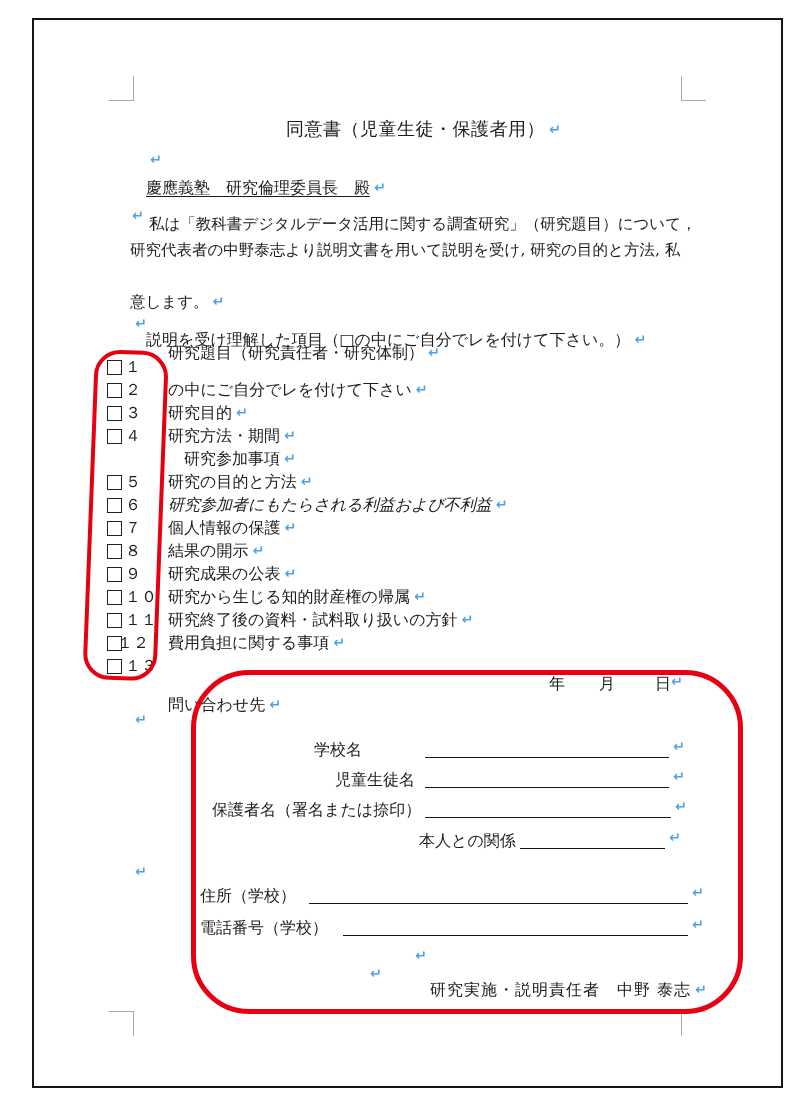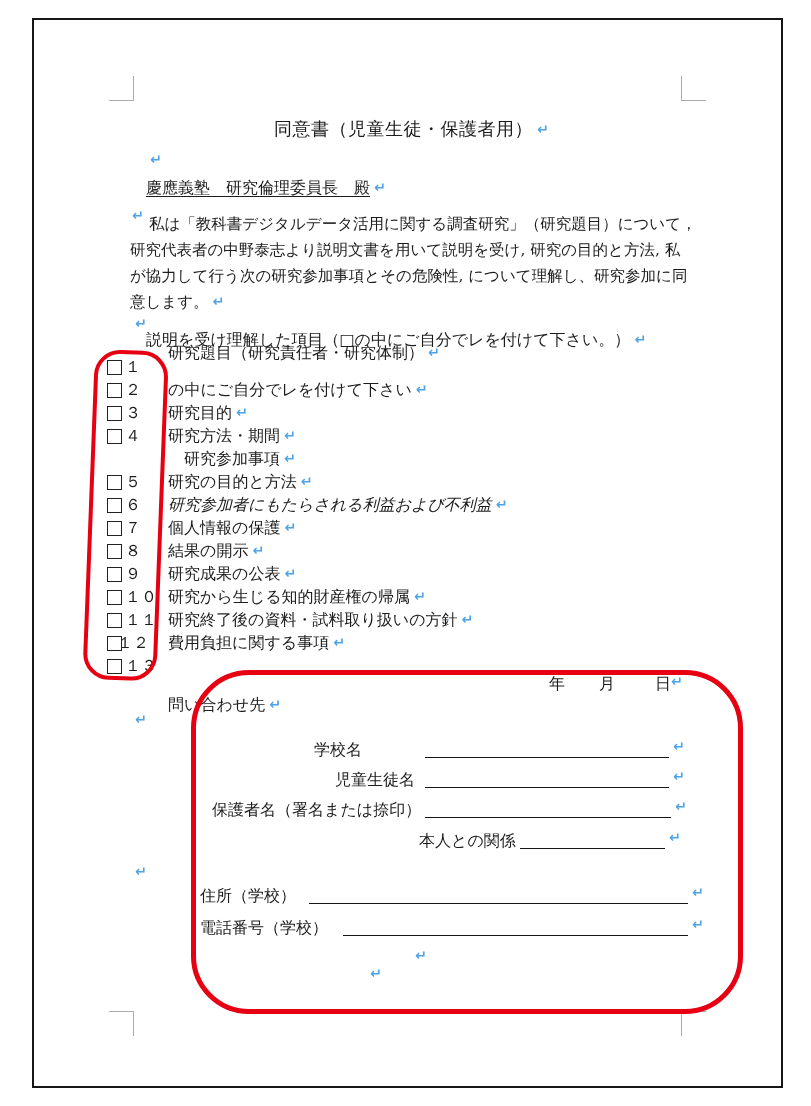--- a/index.html
+++ b/index.html
@@ -33,35 +33,34 @@
 <body>
 
 <div id="canvas">
   <div id="page">
 
     <div class="crop tl abs" style="left:75px;top:56px;"></div>
     <div class="crop tr abs" style="left:647px;top:56px;"></div>
     <div class="crop bl abs" style="left:75px;top:991px;"></div>
     <div class="crop br abs" style="left:647px;top:991px;"></div>
 
-    <div class="abs title" style="left:4px;top:98px;width:747px;text-align:center;">
+    <div class="abs title" style="left:16px;top:98px;width:747px;text-align:center;">
       <span>同意書（児童生徒・保護者用）</span><span class="pilcrow pil-inline">↵</span>
     </div>
 
     <span class="abs pilcrow" style="left:116px;top:132px;">↵</span>
 
     <div class="abs t16" style="left:112px;top:158px;">
       <span class="addressee">慶應義塾　研究倫理委員長　殿</span><span class="pilcrow pil-inline">↵</span>
     </div>
 
     <span class="abs pilcrow" style="left:98px;top:188px;">↵</span>
 
     <div class="abs t15" style="left:96px;top:220px;">研究代表者の中野泰志より説明文書を用いて説明を受け, 研究の目的と方法, 私</div>
     <div class="abs t15" style="left:115px;top:194px;">私は「教科書デジタルデータ活用に関する調査研究」（研究題目）について，</div>
-    <div class="abs t15" style="left:96px;top:246px;">が協力して行う次の研究参加事項とその危険性, について理解し、研究参加に同</div>
     <div class="abs t15" style="left:96px;top:272px;">
       <span>意します。</span><span class="pilcrow pil-inline">↵</span>
     </div>
 
     <span class="abs pilcrow" style="left:101px;top:296px;">↵</span>
 
     <div class="abs t16" style="left:112px;top:310px;">
       <span>説明を受け理解した項目（□の中にご自分でレを付けて下さい。）</span><span class="pilcrow pil-inline">↵</span>
     </div>
 
@@ -136,15 +135,18 @@
         <span class="abs pilcrow" style="left: 658px; top: 865px;">↵</span>
         <div class="abs row-label" style="left: 166px; top: 898px;">電話番号（学校）</div>
         <div class="underline-field" style="left: 309px; top: 915px; width: 345px;"></div>
         <span class="abs pilcrow" style="left: 658px; top: 897px;">↵</span>
       </div>
 
     <span class="abs pilcrow" style="left:101px;top:844px;">↵</span>
     <span class="abs pilcrow" style="left:381px;top:928px;">↵</span>
     <span class="abs pilcrow" style="left:336px;top:946px;">↵</span>
 
+    <div class="abs t16" style="left:396px;top:960px;letter-spacing:1px;">
+      <span>研究実施・説明責任者　中野 泰志</span><span class="pilcrow pil-inline">↵</span>
+    </div>
 
   </div>
 </div>
 
 </body></html>

